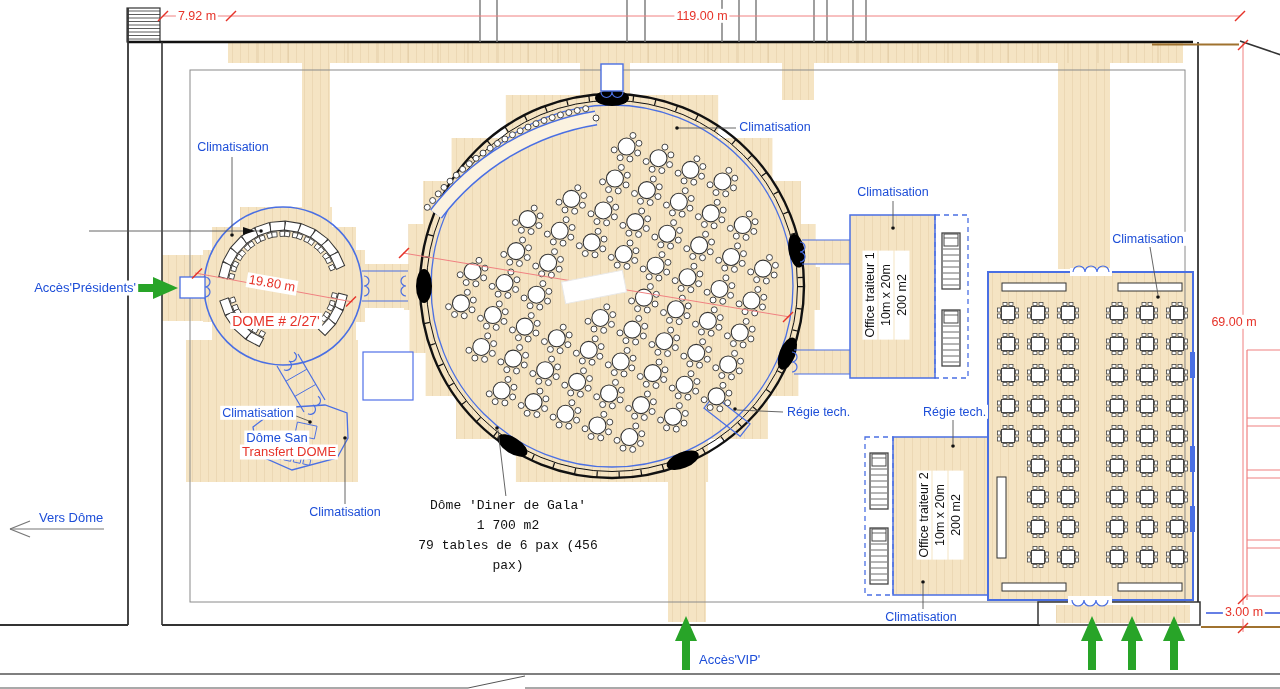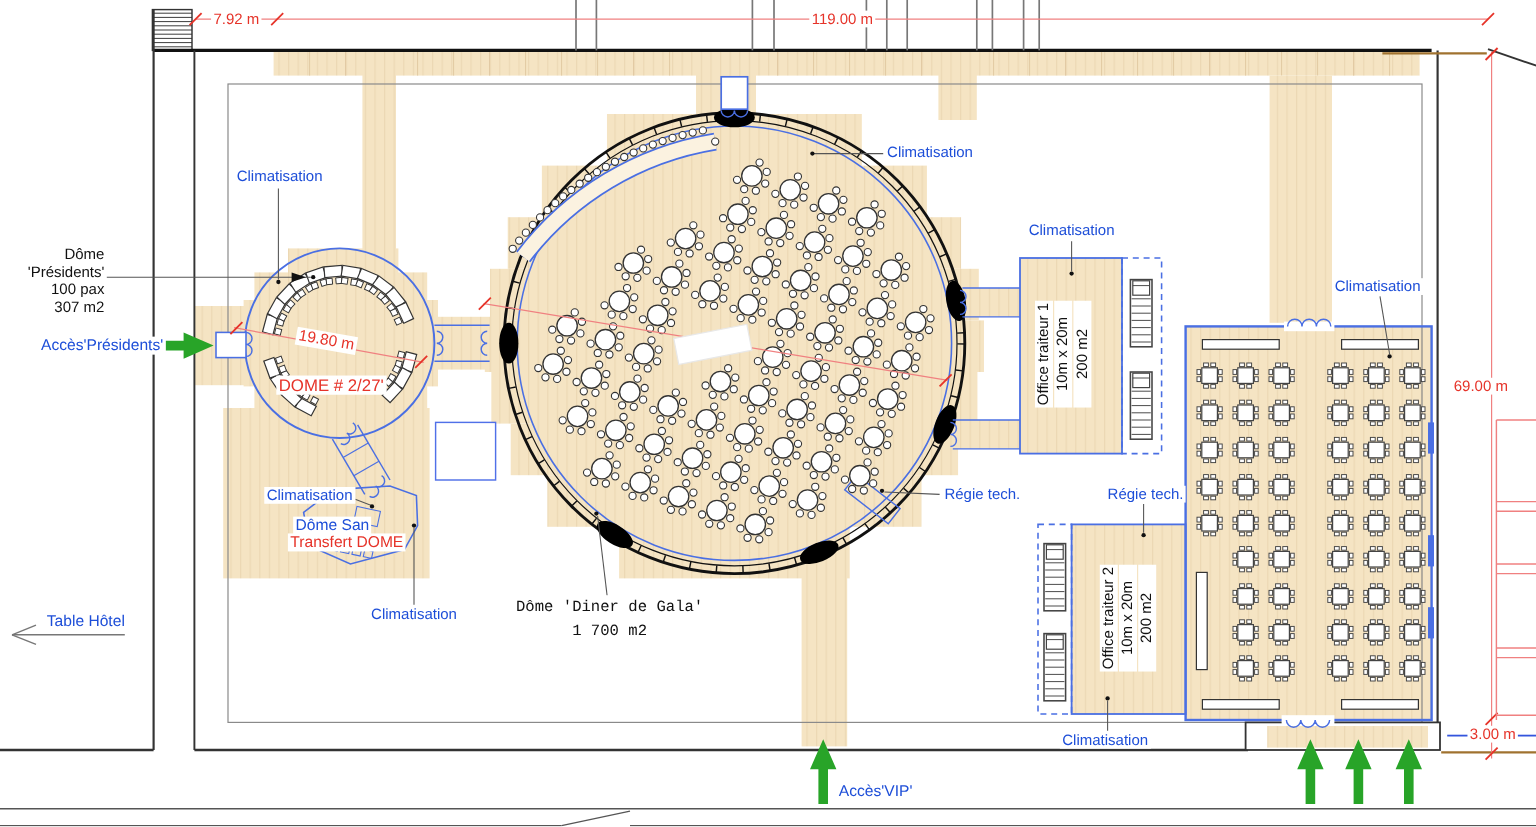--- a/index.html
+++ b/index.html
@@ -1293,36 +1293,32 @@
   <div class="lbl" style="left:775px;top:127px">Climatisation</div>
   <div class="lbl" style="left:893px;top:192px">Climatisation</div>
   <div class="lbl" style="left:1148px;top:239px">Climatisation</div>
   <div class="lbl" style="left:258px;top:413px">Climatisation</div>
   <div class="lbl" style="left:345px;top:512px">Climatisation</div>
   <div class="lbl" style="left:921px;top:617px">Climatisation</div>
 
   <div class="lbl lblL" style="left:785px;top:412px">Régie tech.</div>
   <div class="lbl lblL" style="left:921px;top:412px">Régie tech.</div>
 
-  <div class="block" style="left:2px;top:205px;width:86px;text-align:right">
-    <div>Dôme 'Présidents'</div>
-    <div>100 pax</div>
-    <div>307 m2</div>
-  </div>
 
   <div class="lbl lblR f13" style="left:120px;top:288px">Accès'Présidents'</div>
-  <div class="lbl lblL f13" style="left:37px;top:518px">Table Hôtel</div>
+  <div class="lbl lblL f13" style="left:37px;top:518px">Vers Dôme</div>
   <div class="lbl lblL f13" style="left:697px;top:660px">Accès'VIP'</div>
 
   <div class="lbl f13" style="left:277px;top:438px">Dôme San</div>
   <div class="lbl f13 red" style="left:289px;top:452px">Transfert DOME</div>
 
   <div class="block blockC" style="left:408px;top:496px;width:200px">
     <div>Dôme 'Diner de Gala'</div>
     <div>1 700 m2</div>
+    <div>79 tables de 6 pax (456 pax)</div>
   </div>
 
   <div class="vlabel" style="left:886px;top:295px">
     <div>Office traiteur 1</div>
     <div>10m x 20m</div>
     <div>200 m2</div>
   </div>
   <div class="vlabel" style="left:940px;top:515px">
     <div>Office traiteur 2</div>
     <div>10m x 20m</div>

